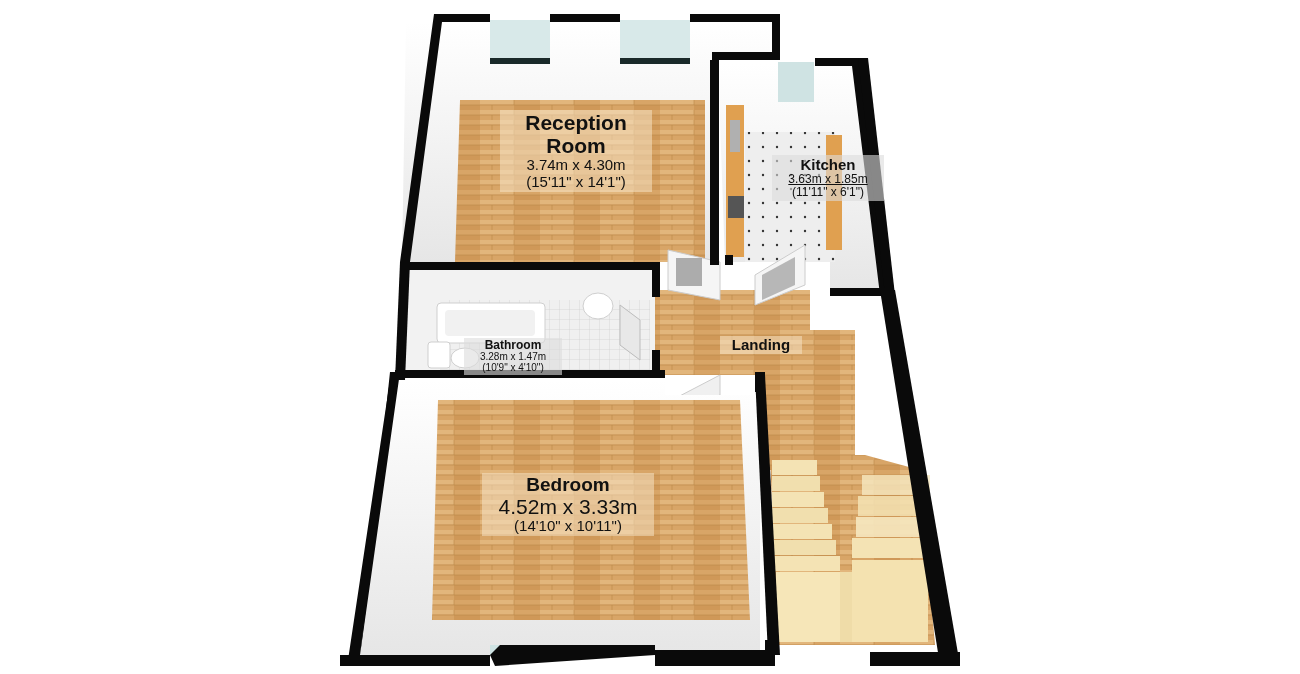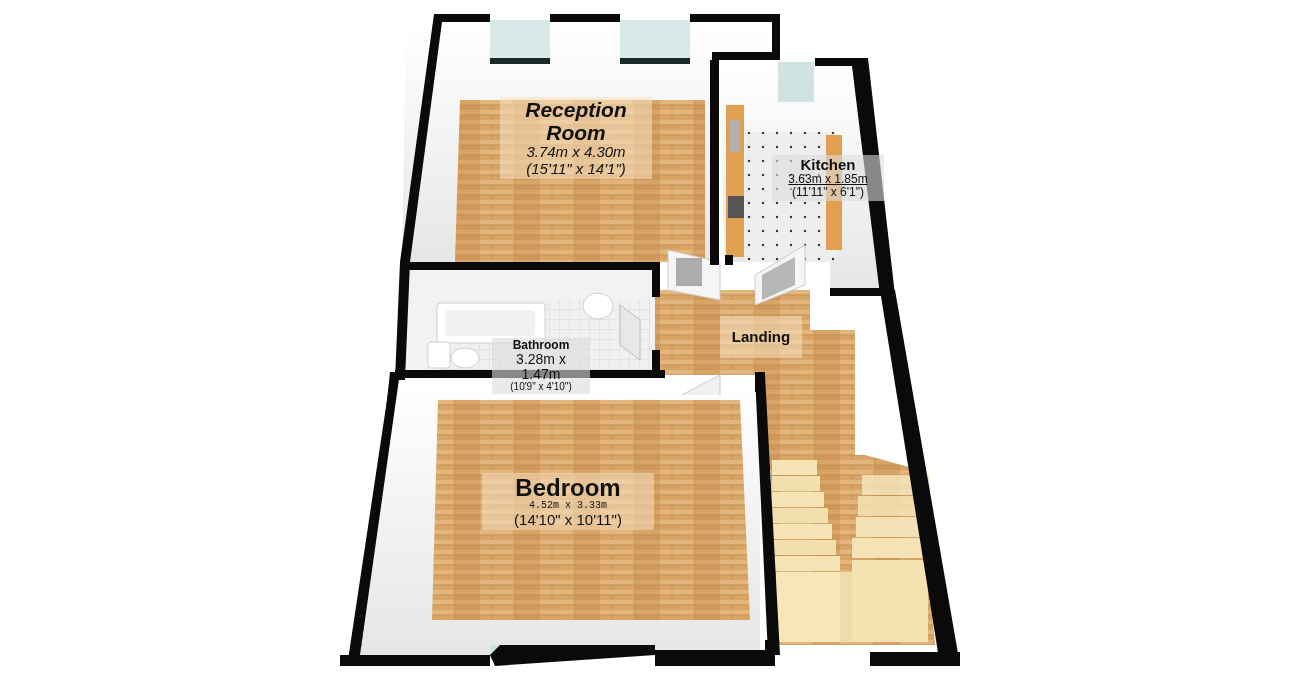--- a/index.html
+++ b/index.html
@@ -131,40 +131,40 @@
     <rect x="395" y="370" width="270" height="8"></rect>
     <rect x="652" y="350" width="8" height="28"></rect>
 
     <rect x="755" y="372" width="10" height="20"></rect>
     <polygon points="755,375 765,375 780,655 768,655"></polygon>
     <rect x="765" y="640" width="10" height="26"></rect>
     <rect x="725" y="255" width="8" height="10"></rect>
   </g>
 </svg>
 
-<div class="label" style="left:500px;top:97px;width:140px;font-size:18px;font-style:italic;">
+<div class="label" style="left:500px;top:110px;width:140px;font-size:18px;">
   <span class="name" style="font-size:21px;">Reception</span>
   <span class="name" style="font-size:21px;text-align:center;">Room</span>
   <span class="dim" style="font-size:15px;">3.74m x 4.30m</span>
   <span class="dim" style="font-size:15px;">(15'11" x 14'1")</span>
 </div>
 
 <div class="label grey" style="left:743px;top:155px;width:100px;margin-left:29px;">
   <span class="name" style="font-size:15px;">Kitchen</span>
   <span class="dim" style="font-size:12px;text-decoration:underline;">3.63m x 1.85m</span>
   <span class="dim" style="font-size:12px;">(11'11" x 6'1")</span>
 </div>
 
-<div class="label grey" style="left:492px;top:338px;width:90px;padding:1px 4px;">
+<div class="label grey" style="left:464px;top:338px;width:90px;padding:1px 4px;">
   <span class="name" style="font-size:12px;">Bathroom</span>
-  <span class="dim" style="font-size:14px;">3.28m x 1.47m</span>
+  <span class="dim" style="font-size:10px;">3.28m x 1.47m</span>
   <span class="dim" style="font-size:10px;">(10'9" x 4'10")</span>
 </div>
 
-<div class="label" style="left:720px;top:316px;width:76px;padding:13px 3px;">
+<div class="label" style="left:720px;top:336px;width:76px;padding:1px 3px;">
   <span class="name" style="font-size:15px;">Landing</span>
 </div>
 
 <div class="label" style="left:482px;top:473px;width:160px;">
-  <span class="name" style="font-size:24px;">Bedroom</span>
-  <span class="dim" style="font-size:10px;font-family:Liberation Mono, monospace;">4.52m x 3.33m</span>
+  <span class="name" style="font-size:19px;">Bedroom</span>
+  <span class="dim" style="font-size:21px;">4.52m x 3.33m</span>
   <span class="dim" style="font-size:15px;">(14'10" x 10'11")</span>
 </div>
 
 </body></html>

